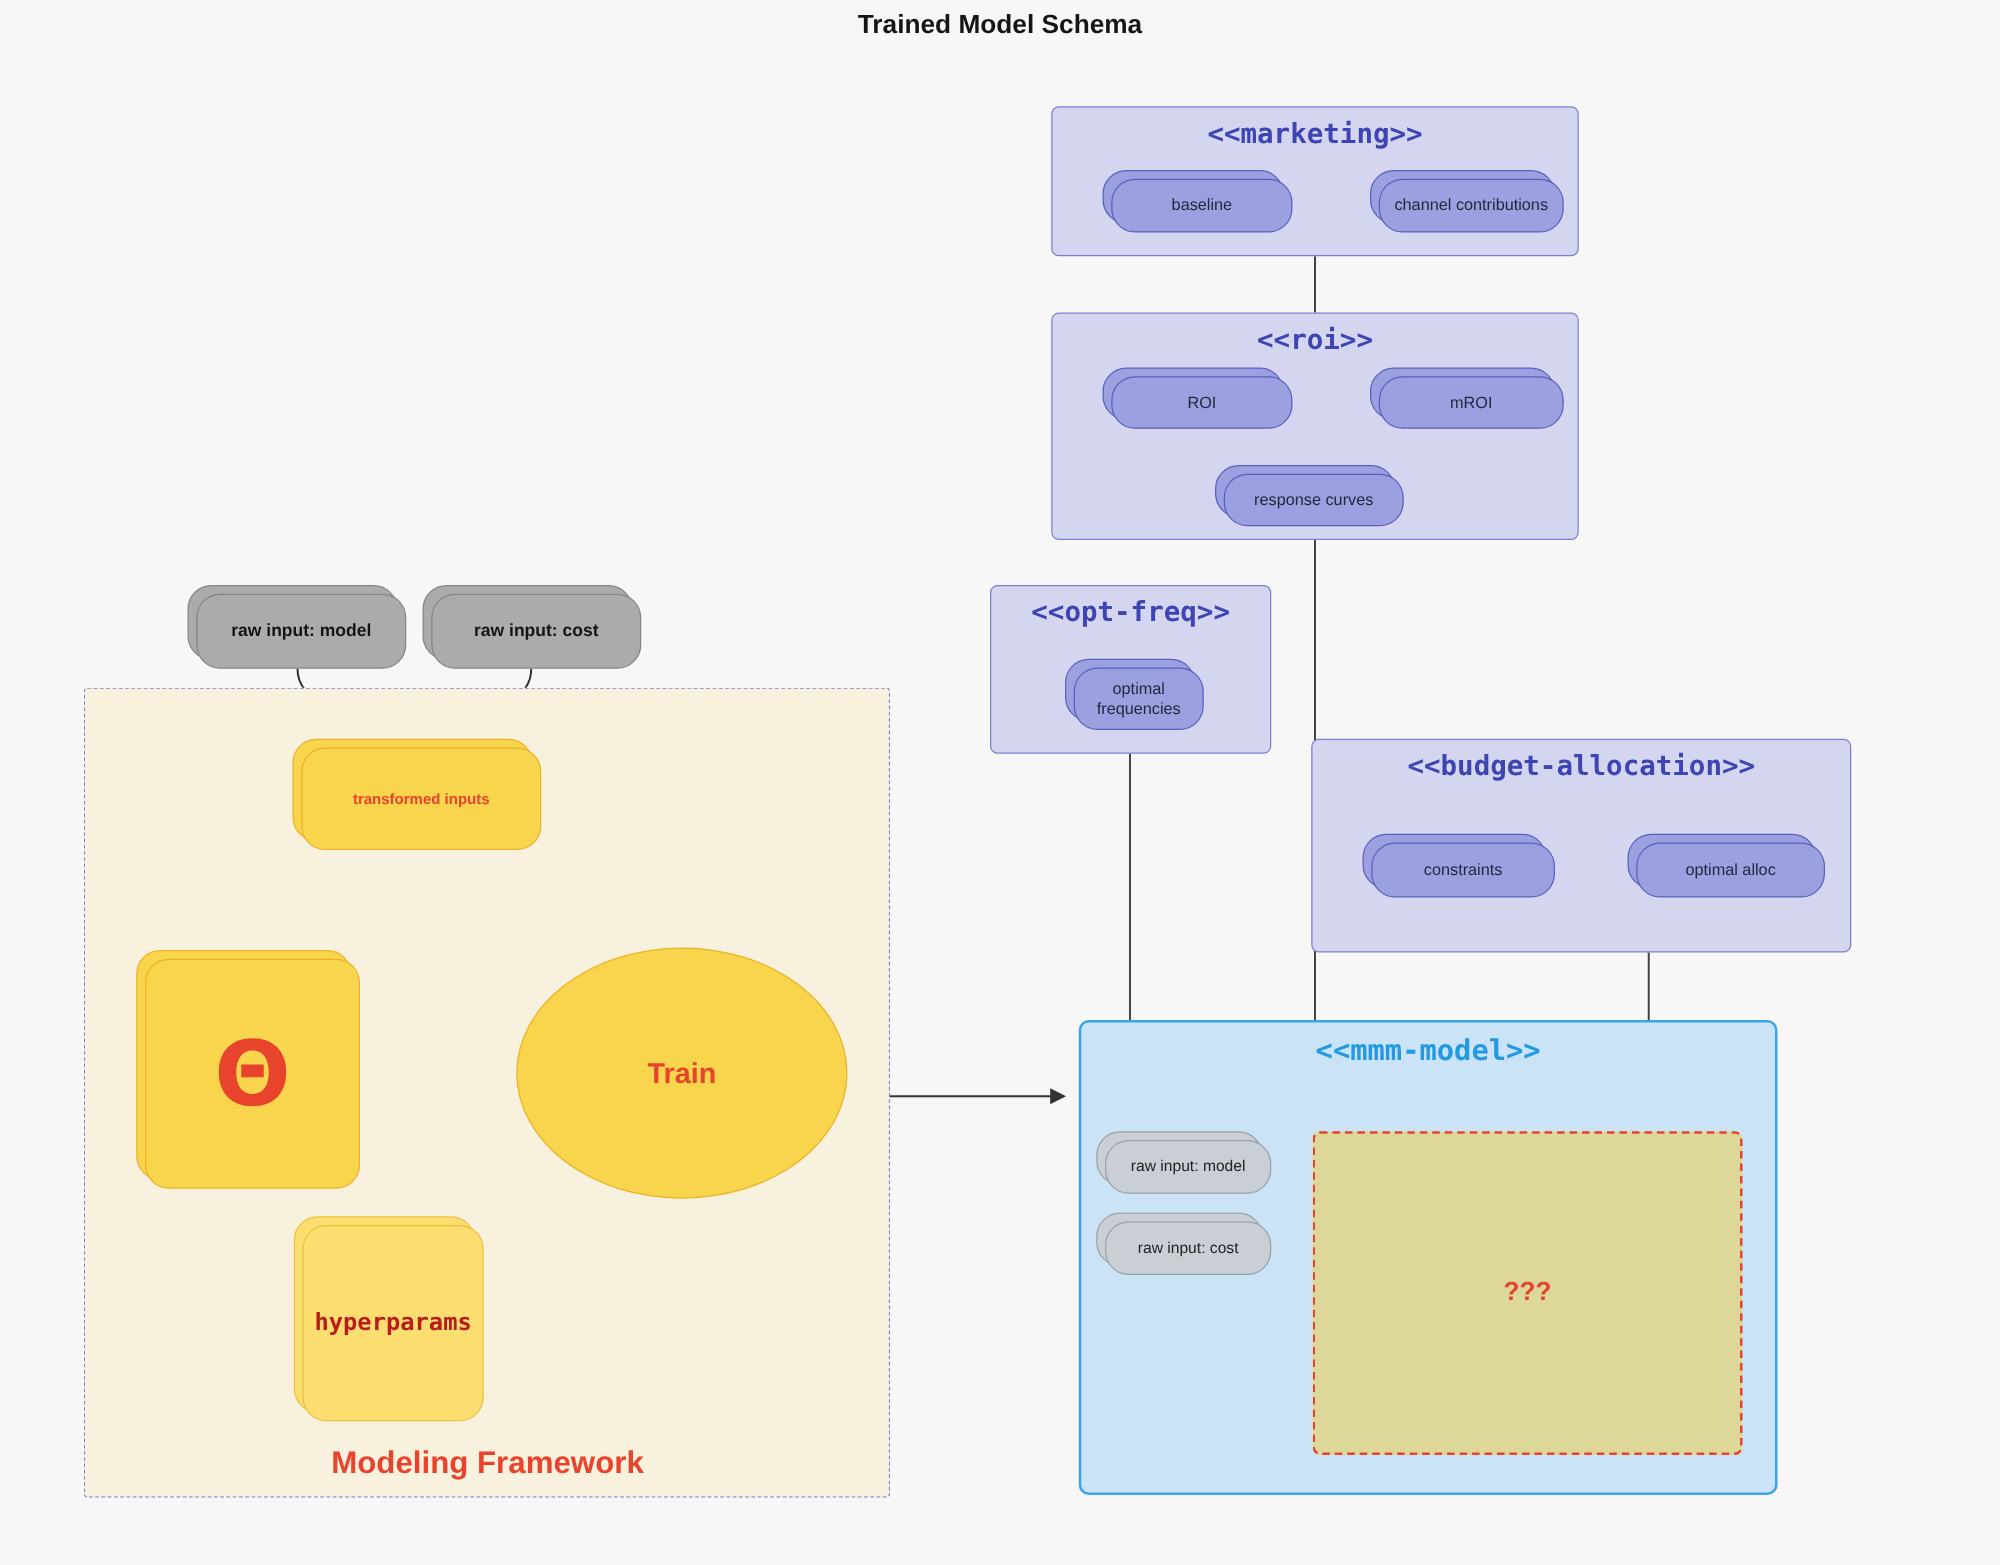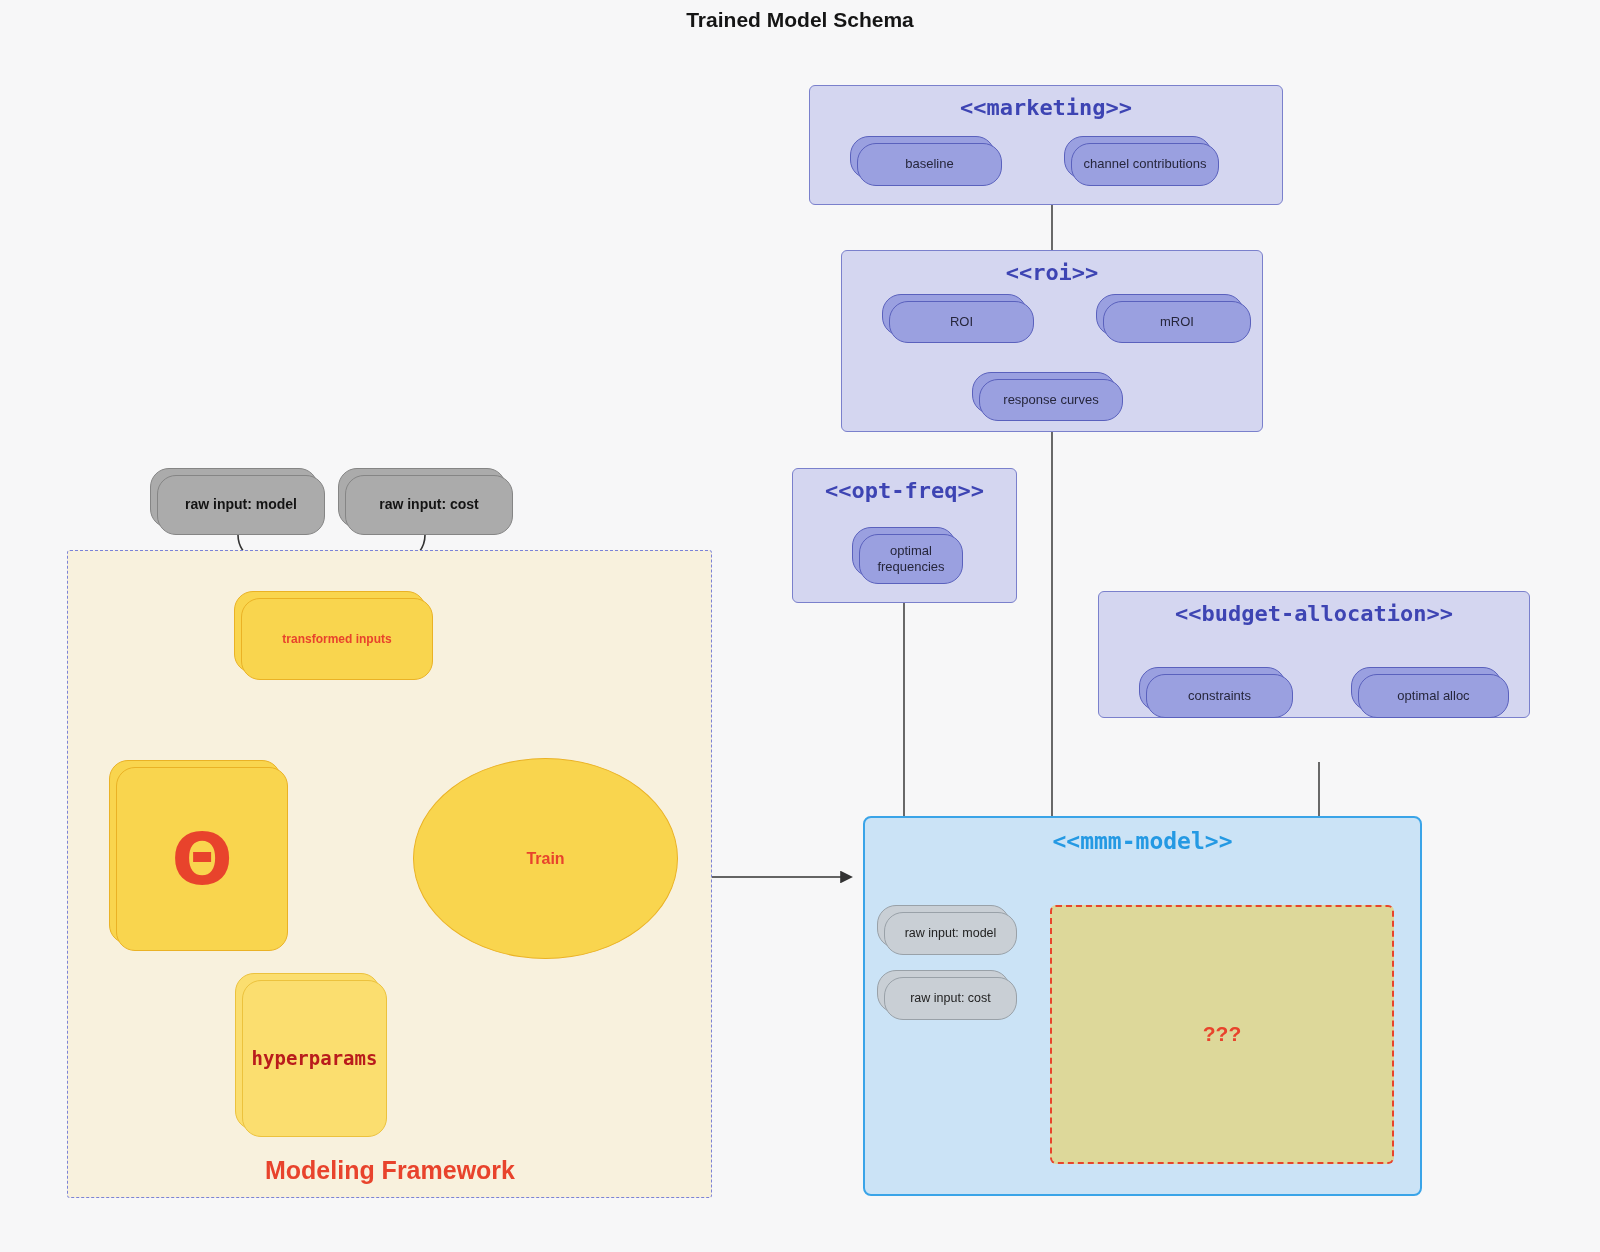--- a/index.html
+++ b/index.html
@@ -42,21 +42,21 @@
   .theta-node .front{font-size:72px;font-weight:800;color:#e8432c;font-family:"DejaVu Sans",sans-serif;}
 
   
   .framework{position:absolute;left:67px;top:550px;width:645px;height:648px;
              background:#f8f1dd;border:1.6px dashed #7b82d8;border-radius:3px;box-sizing:border-box;}
   .fw-label{position:absolute;left:132px;top:605px;width:380px;text-align:center;
             font-size:25px;font-weight:bold;color:#e8432c;}
 
   .train{position:absolute;left:345px;top:207px;width:265px;height:201px;border-radius:50%;
          background:#f9d54e;border:1.6px solid #eab225;display:flex;align-items:center;
-         justify-content:center;font-size:16px;font-weight:bold;color:#e8432c;box-sizing:border-box;}
+         justify-content:center;font-size:23px;font-weight:bold;color:#e8432c;box-sizing:border-box;}
 
   
   .mmm{position:absolute;left:863px;top:816px;width:559px;height:380px;background:#cbe3f6;
        border:2px solid #3aa4e8;border-radius:8px;box-sizing:border-box;}
   .mmm-title{position:absolute;left:0;top:10px;width:100%;text-align:center;
              font-family:"DejaVu Sans Mono","Liberation Mono",monospace;
              font-weight:bold;font-size:23px;color:#2499e3;}
   .model-box{position:absolute;left:185px;top:87px;width:344px;height:259px;background:#ddd89a;
              border:2.5px dashed #e8442c;border-radius:6px;box-sizing:border-box;}
   .model-label{position:absolute;left:0;top:10px;width:100%;text-align:center;
@@ -98,21 +98,21 @@
     <path d="M287,857 L399,857" stroke="#e8432c" stroke-width="2.6" fill="none" marker-end="url(#mRed)"></path>
     <path d="M386,1058 C462,1044 536,1014 545,968" stroke="#e8432c" stroke-width="2.6" fill="none" marker-end="url(#mRed)"></path>
 
     <path d="M1041,163 L1094,163" stroke="#5a61bd" stroke-width="1.4" fill="none" marker-start="url(#mPurple)" marker-end="url(#mPurple)"></path>
     <path d="M1041,321 L1094,321" stroke="#5a61bd" stroke-width="1.4" fill="none" marker-start="url(#mPurple)" marker-end="url(#mPurple)"></path>
     <path d="M1305,690 L1354,690" stroke="#5a61bd" stroke-width="1.4" fill="none" marker-start="url(#mPurple)" marker-end="url(#mPurple)"></path>
   </svg>
 
   <div class="title">Trained Model Schema</div>
 
-  <div class="container purple-box" style="left:809px;top:85px;width:474px;height:120px;">
+  <div class="container purple-box" style="left:841px;top:85px;width:422px;height:120px;">
     <div class="ctitle">&lt;&lt;marketing&gt;&gt;</div>
     <div class="stack purple-node" style="left:47px;top:57px;width:145px;height:43px;">
       <div class="back"></div>
       <div class="front">baseline</div>
     </div>
     <div class="stack purple-node" style="left:261px;top:57px;width:148px;height:43px;">
       <div class="back"></div>
       <div class="front">channel contributions</div>
     </div>
   </div>
@@ -134,21 +134,21 @@
     <div class="stack purple-node" style="left:261px;top:50px;width:148px;height:42px;">
       <div class="back"></div>
       <div class="front">mROI</div>
     </div>
     <div class="stack purple-node" style="left:137px;top:128px;width:144px;height:42px;">
       <div class="back"></div>
       <div class="front">response curves</div>
     </div>
   </div>
 
-  <div class="container purple-box" style="left:1098px;top:591px;width:432px;height:127px;">
+  <div class="container purple-box" style="left:1049px;top:591px;width:432px;height:171px;">
     <div class="ctitle">&lt;&lt;budget-allocation&gt;&gt;</div>
     <div class="stack purple-node" style="left:47px;top:82px;width:147px;height:44px;">
       <div class="back"></div>
       <div class="front">constraints</div>
     </div>
     <div class="stack purple-node" style="left:259px;top:82px;width:151px;height:44px;">
       <div class="back"></div>
       <div class="front">optimal alloc</div>
     </div>
   </div>

